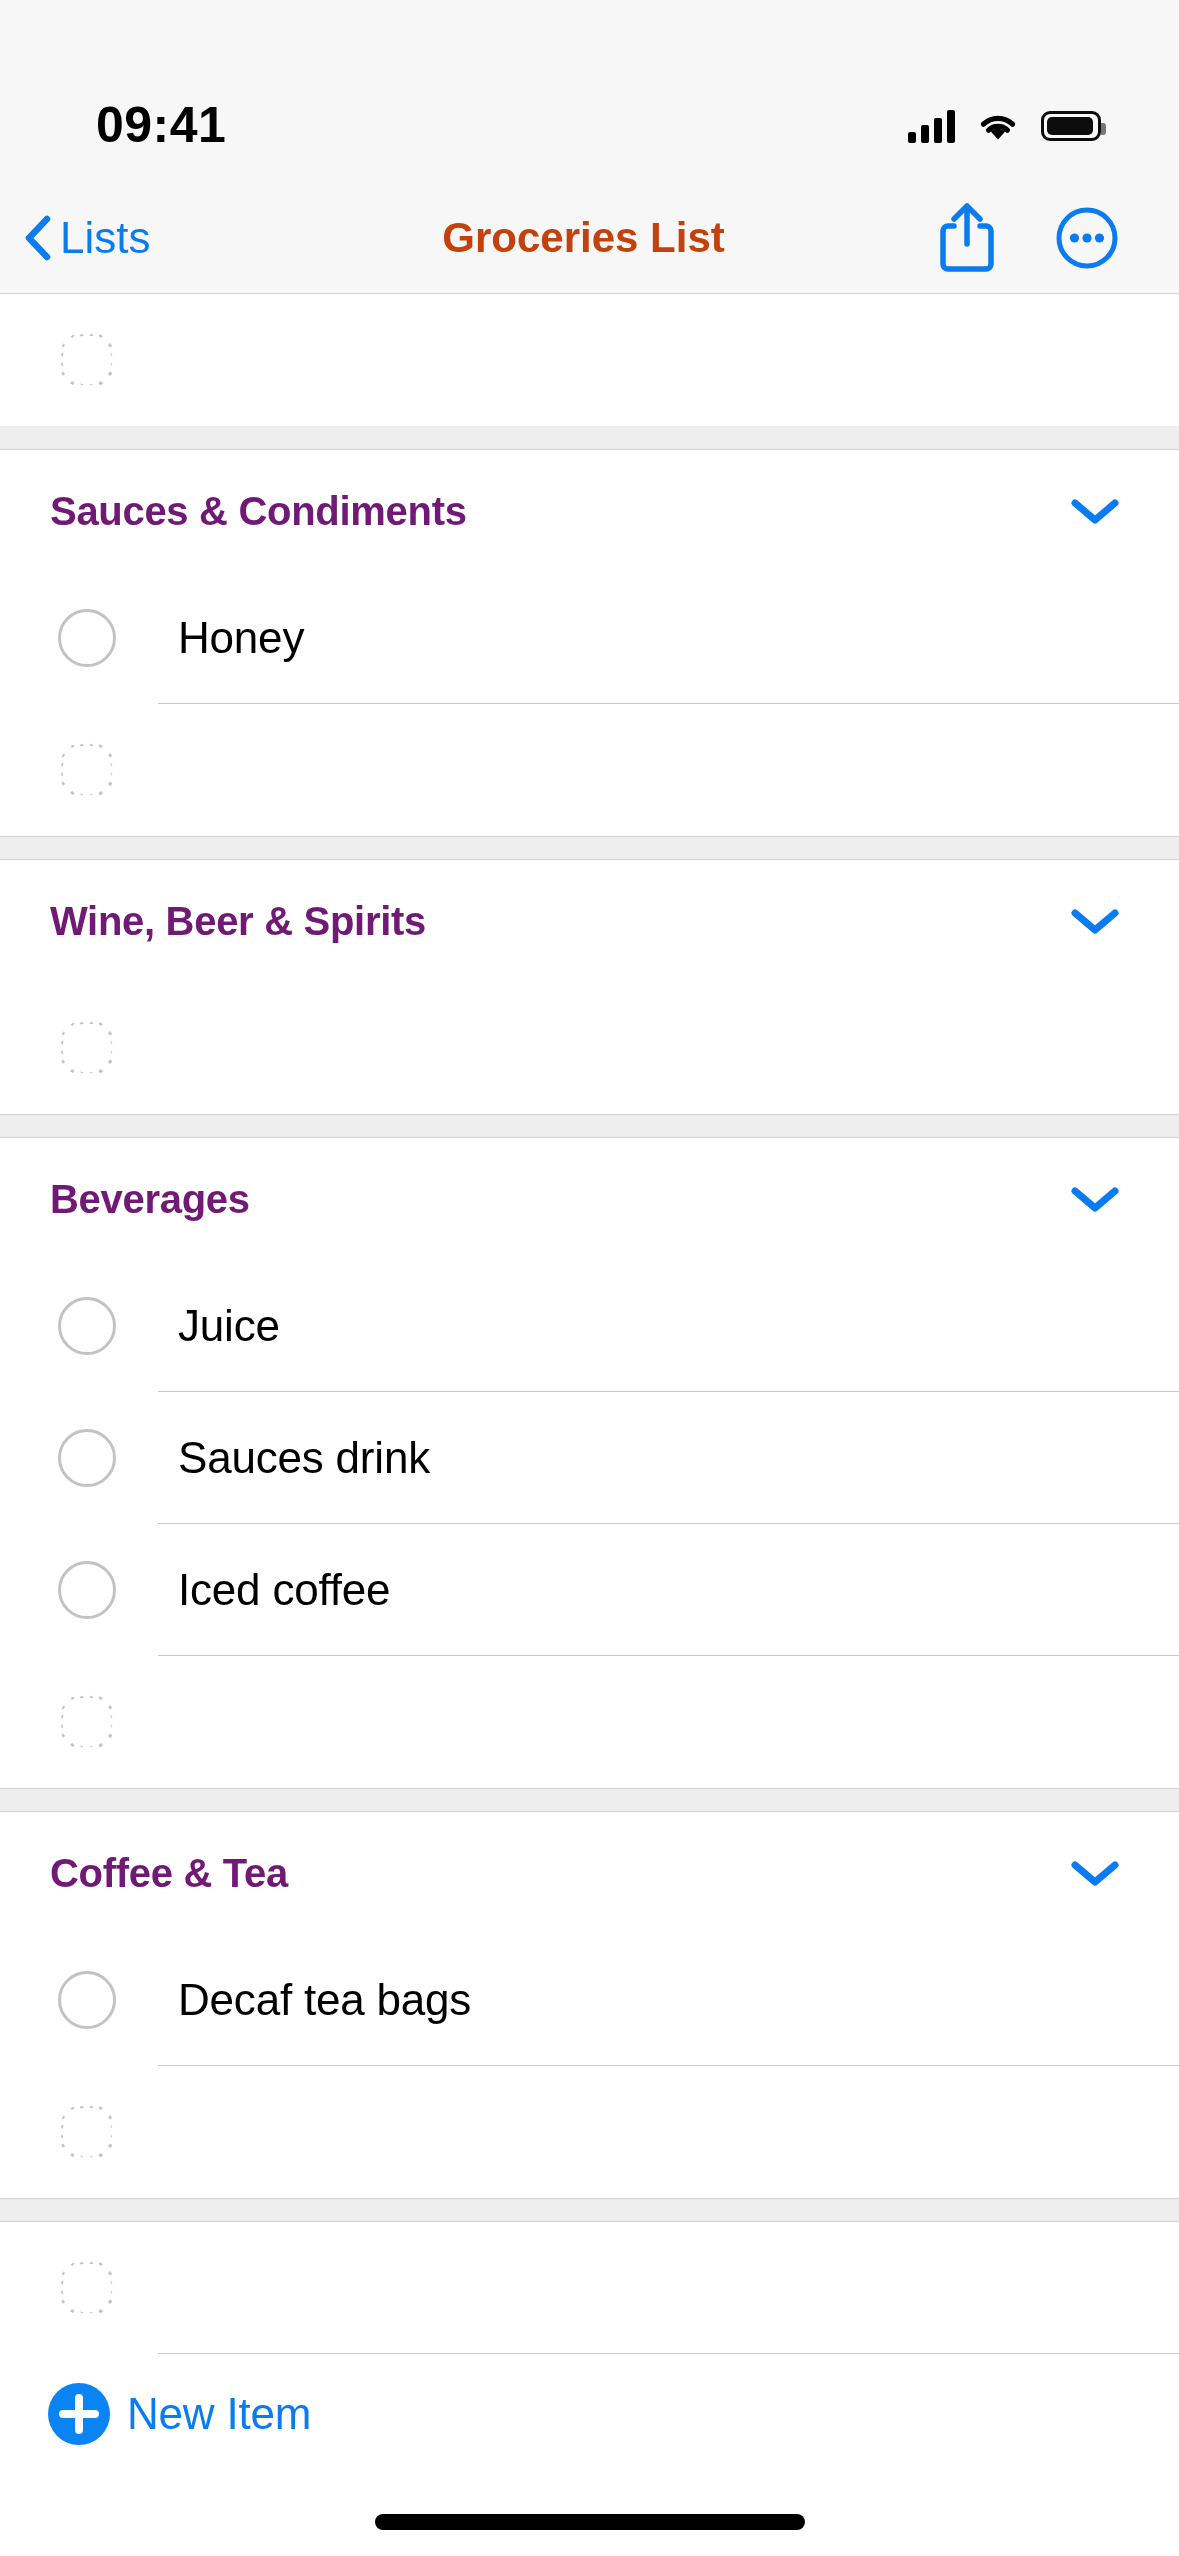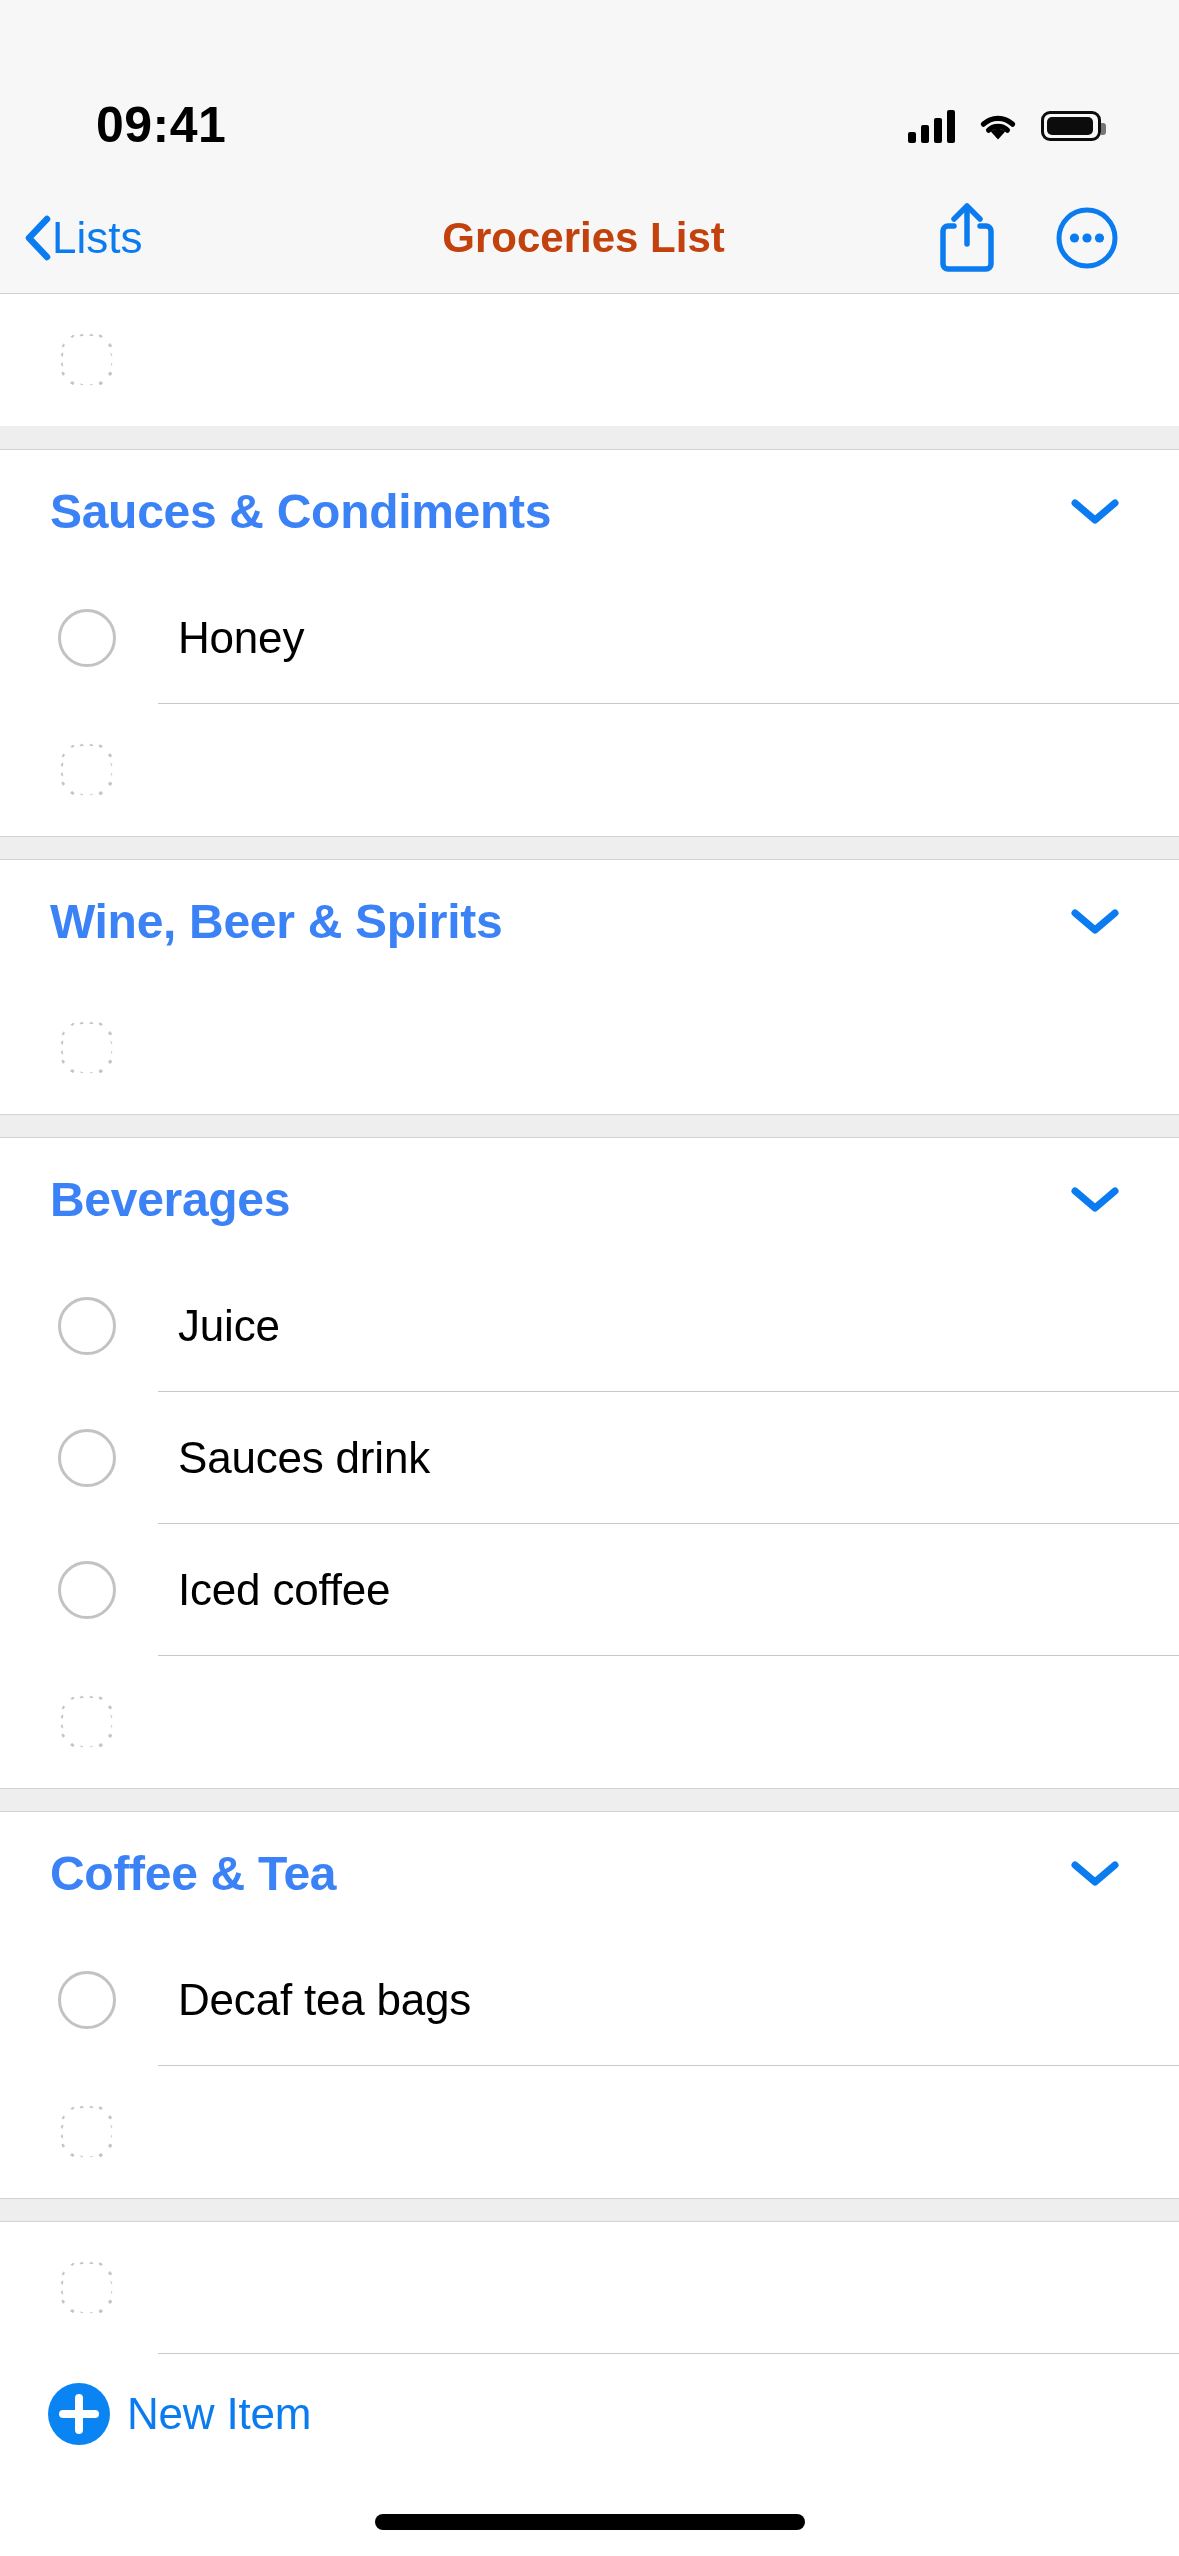--- a/index.html
+++ b/index.html
@@ -39,21 +39,21 @@
   .batt i{ position:absolute; left:3px; top:3px; bottom:3px; width:46px; background:#000; border-radius:5px; }
 
   
   .navbar{
     position:absolute; top:182px; left:0; width:1179px; height:112px;
     background:#f7f7f7;
     display:flex; align-items:center; justify-content:space-between;
     padding:0 60px 0 22px;
     border-bottom:1.5px solid #d3d3d6;
   }
-  .nav-back{ display:flex; align-items:center; cursor:pointer; }
+  .nav-back{ display:flex; align-items:center; gap:8px; cursor:pointer; }
   .chev-back{ width:30px; height:46px; flex:none; }
   .nav-back-label{ font-size:44px; color:#0a7cf0; line-height:1; }
   .nav-title{
     position:absolute; left:0; right:12px; text-align:center;
     font-size:42px; font-weight:bold; color:#c2410c; pointer-events:none;
   }
   .nav-actions{ display:flex; align-items:center; gap:58px; z-index:2; }
   .icon-btn{ cursor:pointer; display:block; }
 
   
@@ -61,21 +61,21 @@
 
   .gap{ height:24px; background:#eeeeef; border-top:1.5px solid #d3d3d6; border-bottom:1.5px solid #d3d3d6; }
   .gap.thin{ border-top:none; }
 
   .section{ background:#ffffff; }
 
   .sec-header{
     display:flex; align-items:center; justify-content:space-between;
     padding:0 58px 0 50px; height:122px; cursor:pointer;
   }
-  .sec-title{ font-size:48px; font-weight:bold; color:#3b82f6; letter-spacing:-0.3px; }
+  .sec-title{ font-size:40px; font-weight:bold; color:#701a75; letter-spacing:-0.3px; }
   .chev-down{ width:52px; height:30px; flex:none; }
 
   .row{ position:relative; display:flex; align-items:center; min-height:132px; padding-left:58px; }
   .row .circle{
     width:58px; height:58px; border-radius:50%;
     border:3.5px solid #c3c3c6; flex:none;
     background:transparent; cursor:pointer;
   }
   .row .circle.ghost{
     border:none;

